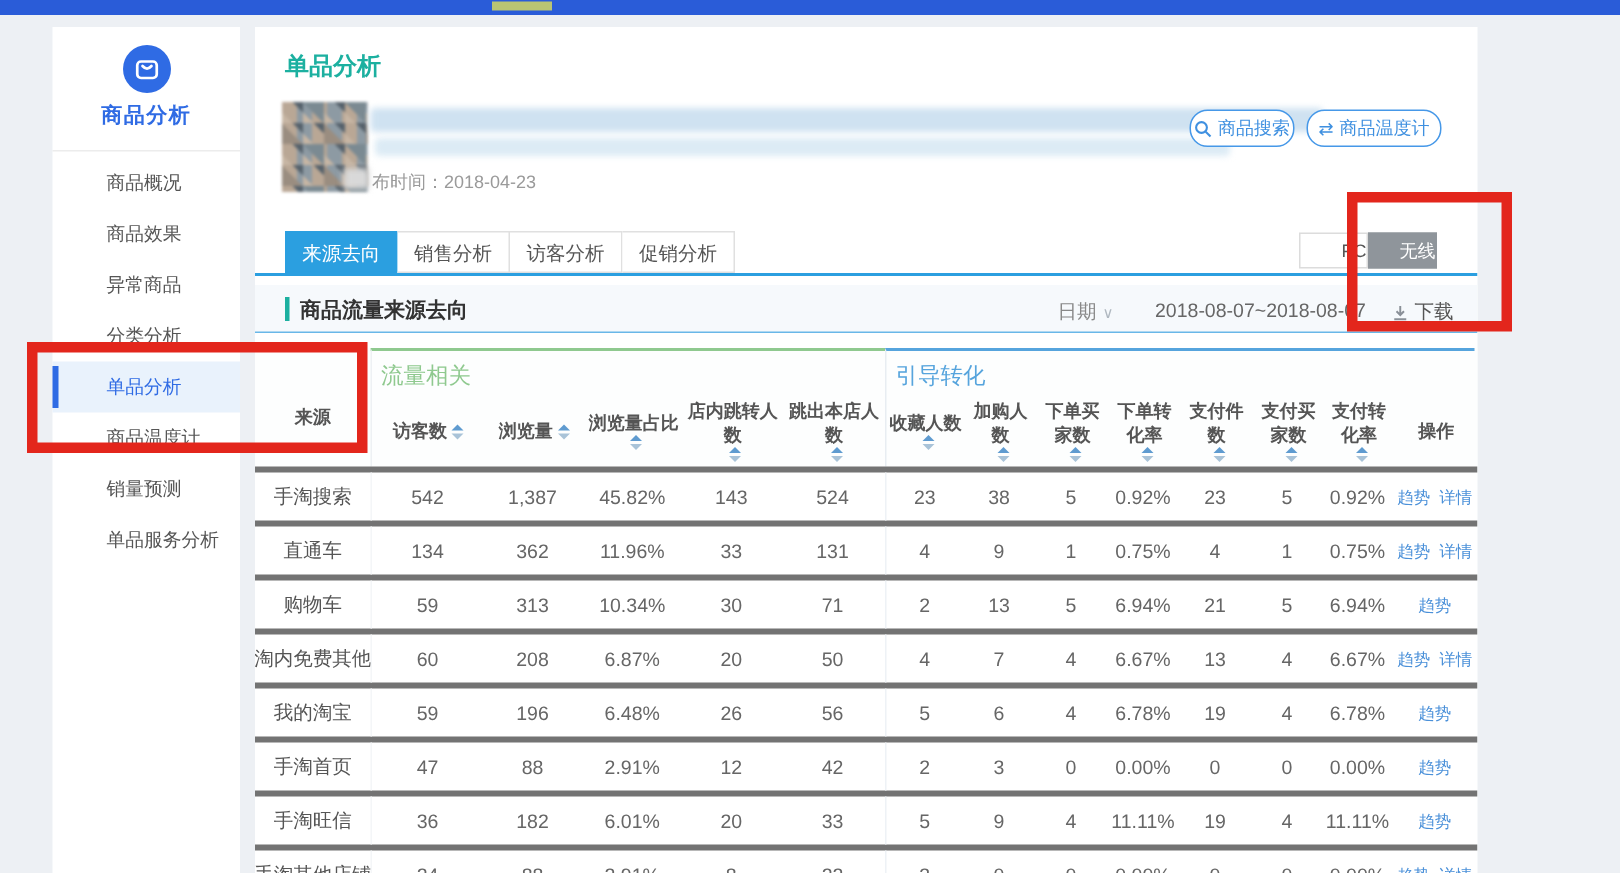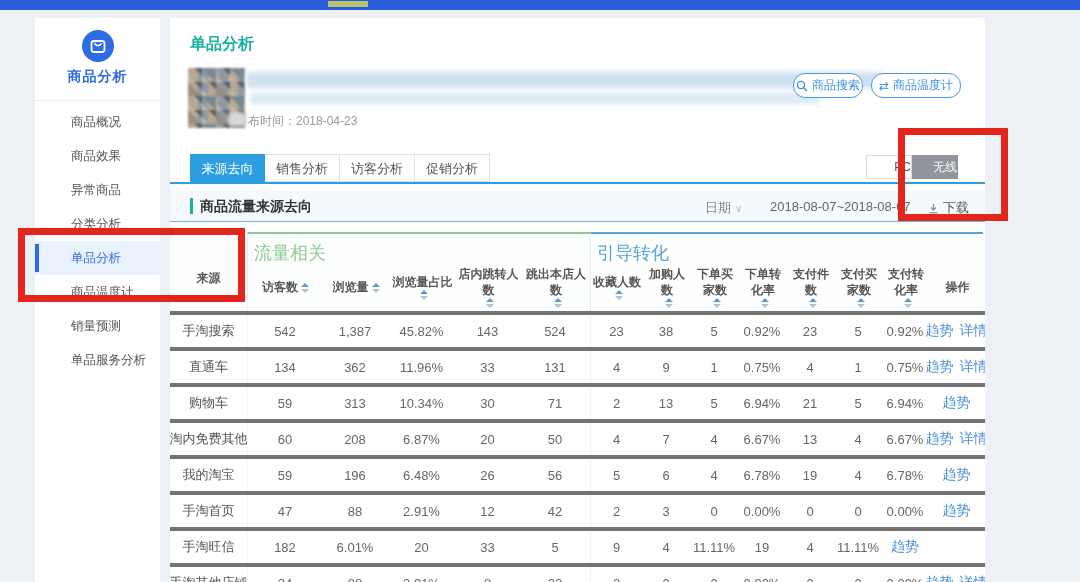--- a/index.html
+++ b/index.html
@@ -64,21 +64,21 @@
   .caret { color:#b0b8c0; font-size:10px; margin-left:4px; }
   .date-range { position:absolute; left:600px; top:9px; font-size:13px; color:#666; cursor:pointer; }
   .download { position:absolute; left:758px; top:9px; font-size:13px; color:#555; cursor:pointer; display:flex; gap:4px; align-items:center; }
 
   
   .thead { position:absolute; left:0; top:214px; width:815px; height:79px; background:#fdfefe; }
   .th-source { position:absolute; left:0; top:38px; width:77px; text-align:center; font-size:12px; font-weight:bold; color:#555; }
   .group { position:absolute; top:0; bottom:0; }
   .g1 { left:77px; width:343px; border-top:2px solid #8fc98f; border-left:1px solid #eef1f4; }
   .g2 { left:420px; width:393px; border-top:2px solid #56a4dd; border-left:1px solid #e8edf2; }
-  .g-title { position:absolute; left:6px; top:7px; font-size:18px; }
+  .g-title { position:absolute; left:6px; top:7px; font-size:15px; }
   .g1 .g-title { color:#8fc98f; }
   .g2 .g-title { color:#56a4dd; }
   .g-cols { position:absolute; left:0; right:0; top:30px; bottom:0; display:grid; }
   .g1 .g-cols { grid-template-columns:75px 66px 67px 65px 70px; }
   .g2 .g-cols { grid-template-columns:52px 48px 48px 48px 48px 48px 46px 57px; }
   .hcell { display:flex; flex-wrap:wrap; align-items:center; align-content:center; justify-content:center;
     font-size:12px; font-weight:bold; color:#555; text-align:center; line-height:1.3; padding:0 2px; cursor:pointer; }
   .sort { display:inline-flex; flex-direction:column; margin-left:3px; }
   .sort i { width:0; height:0; border-left:4px solid transparent; border-right:4px solid transparent; }
   .sort .up { border-bottom:4px solid #5f9bd0; margin-bottom:2px; }
@@ -86,21 +86,21 @@
 
   
   .tbody { position:absolute; left:0; top:293px; width:815px; }
   .row { display:grid; grid-template-columns:77px 75px 66px 67px 65px 70px 52px 48px 48px 48px 48px 48px 46px 57px;
     height:36px; border-top:4px solid #737373; }
   .cell { display:flex; align-items:center; justify-content:center; font-size:13px; color:#666; white-space:nowrap; }
   .cell.src { color:#555; }
   .row > .cell:nth-child(2) { border-left:1px solid #f4f6f8; }
   .row > .cell:nth-child(7) { border-left:1px solid #eef2f6; }
   .cell.act { gap:6px; }
-  .lnk { color:#4a90d9; font-size:14px; cursor:pointer; }
+  .lnk { color:#4a90d9; font-size:11px; cursor:pointer; }
 
   
   .anno { position:absolute; border:7px solid #e3261c; pointer-events:none; }
   .anno1 { left:18px; top:228px; width:227px; height:74px; }
   .anno2 { left:898px; top:128px; width:110px; height:93px; }
 
   svg { display:block; }
 </style>
 </head>
 <body>
@@ -392,20 +392,21 @@
           <div class="cell">0.00%</div>
           <div class="cell">0</div>
           <div class="cell">0</div>
           <div class="cell">0.00%</div>
           <div class="cell act">
             <a class="lnk">趋势</a>
           </div>
         </div>
         <div class="row">
           <div class="cell src">手淘旺信</div>
+          <div class="cell">36</div>
           <div class="cell">182</div>
           <div class="cell">6.01%</div>
           <div class="cell">20</div>
           <div class="cell">33</div>
           <div class="cell">5</div>
           <div class="cell">9</div>
           <div class="cell">4</div>
           <div class="cell">11.11%</div>
           <div class="cell">19</div>
           <div class="cell">4</div>

